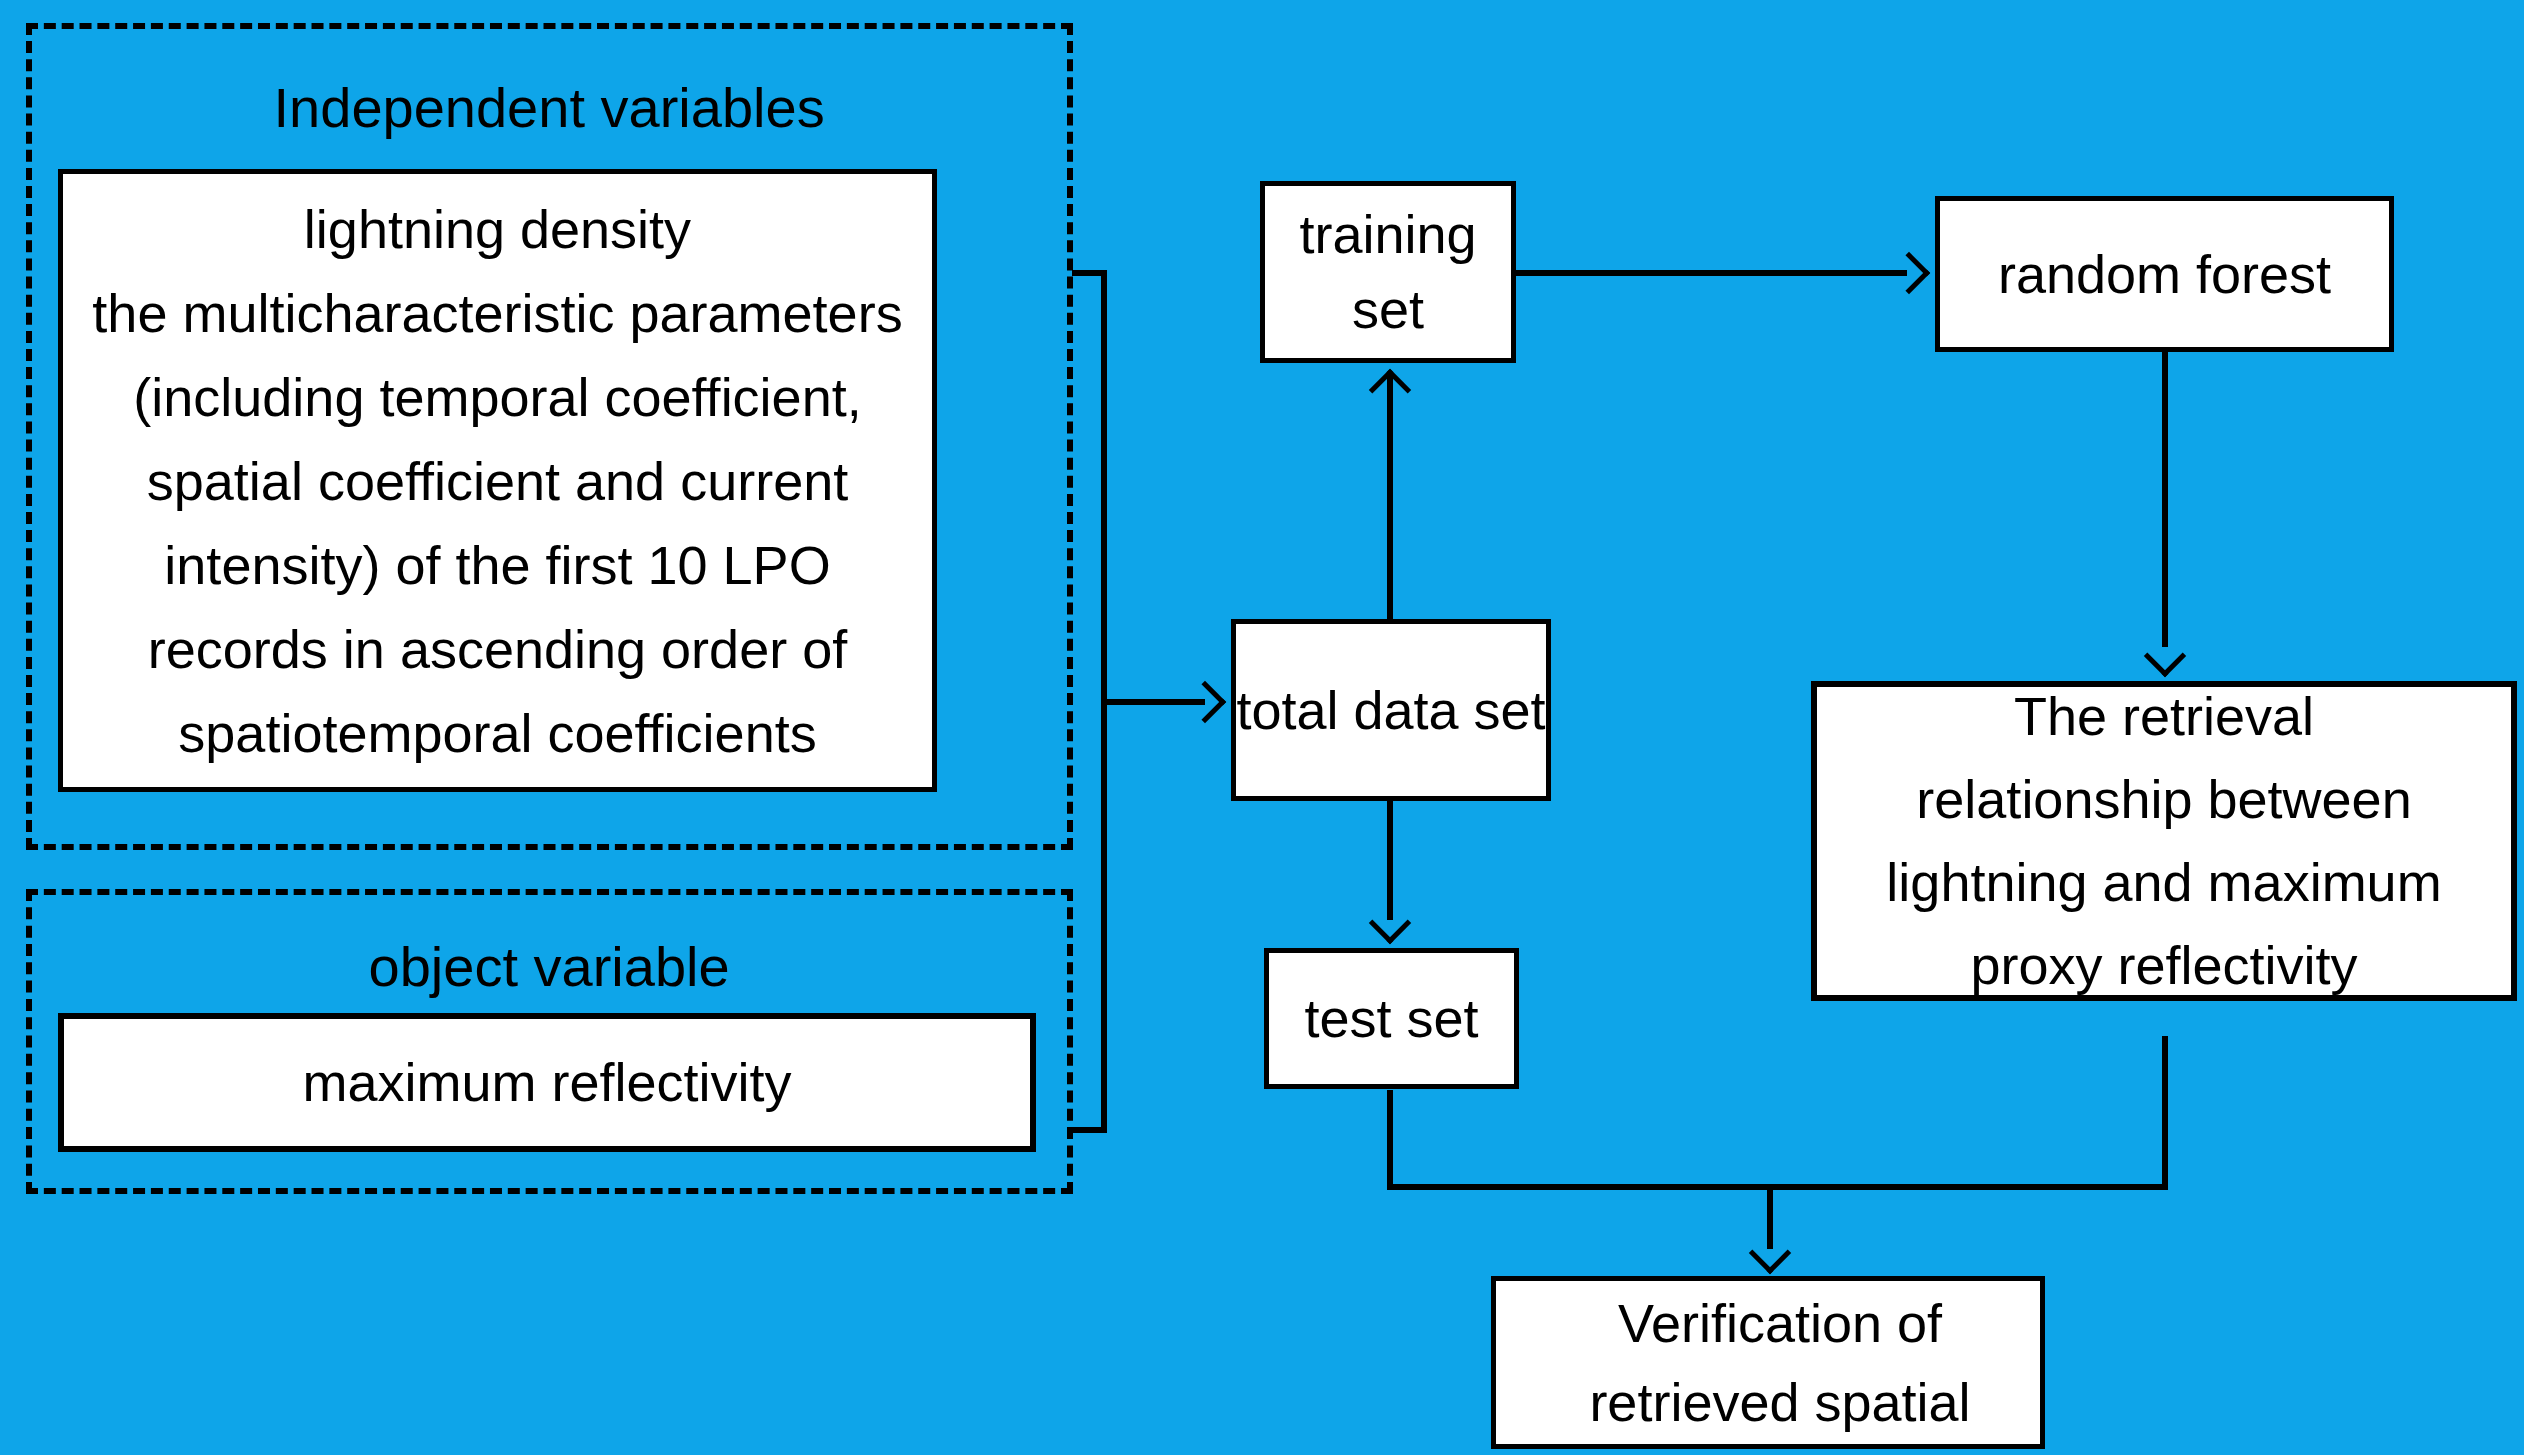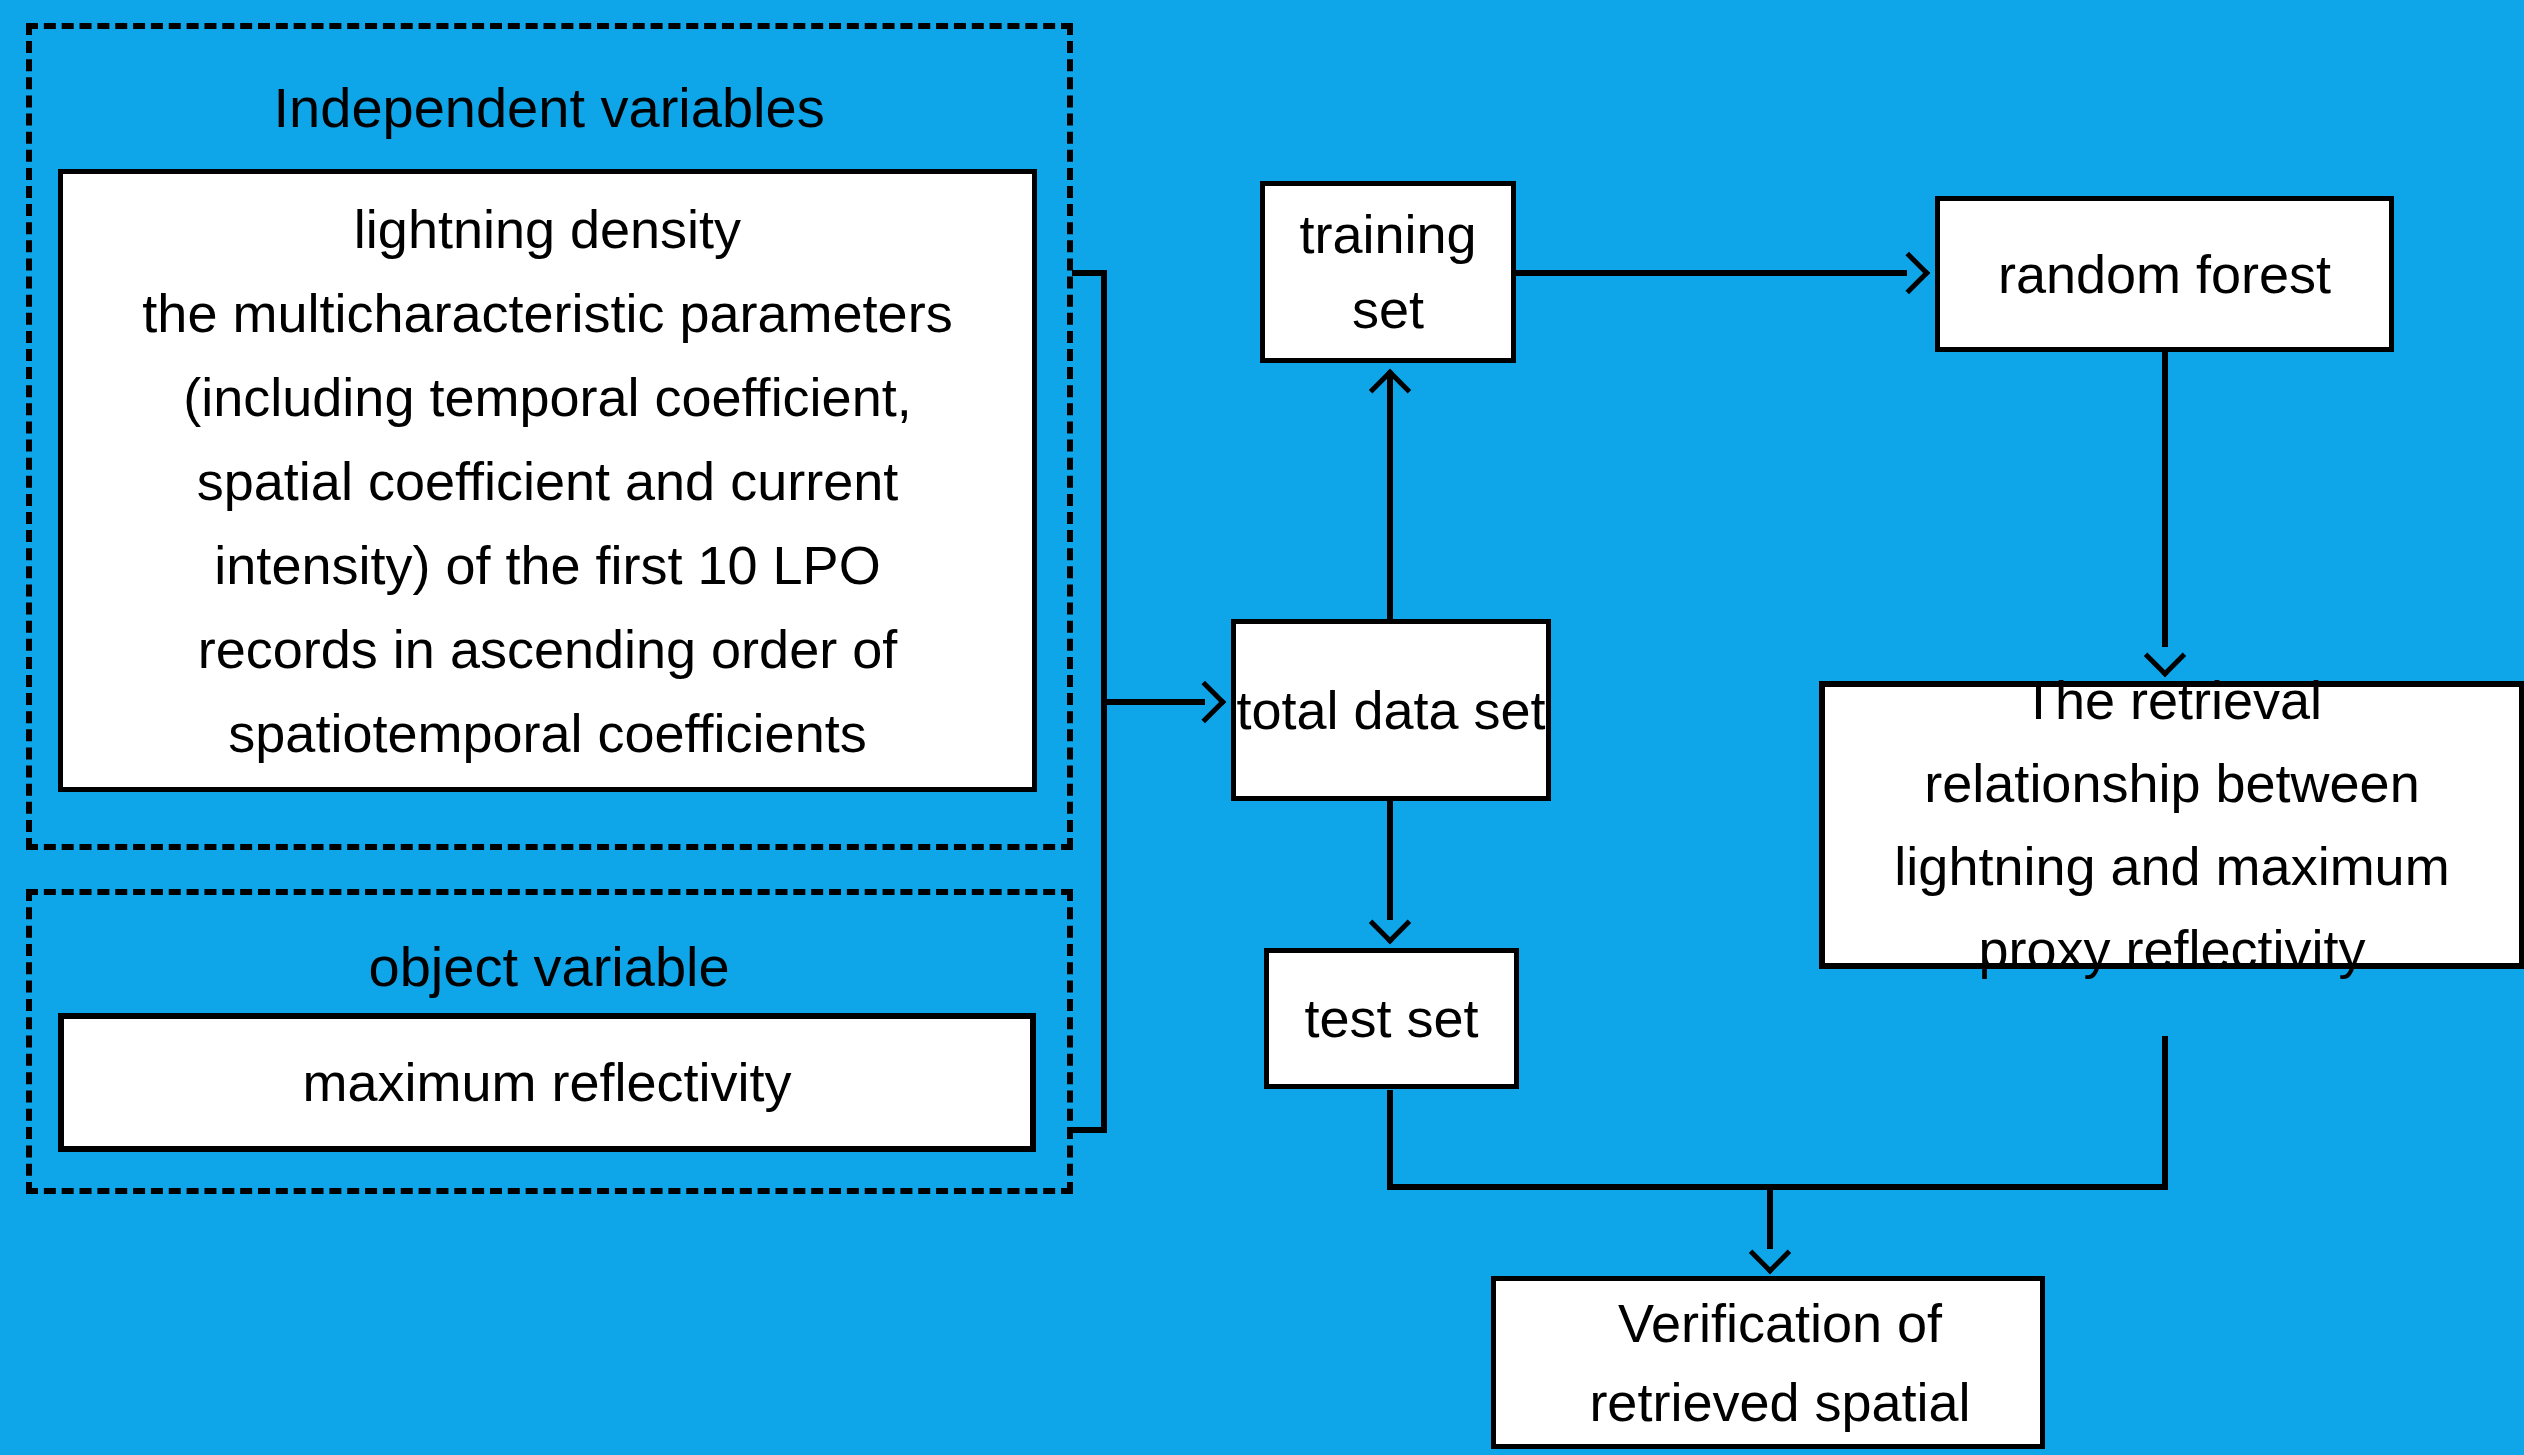--- a/index.html
+++ b/index.html
@@ -62,21 +62,21 @@
   }
 </style>
 </head>
 <body>
 
 <div class="stage">
 
   <div class="dashed-group" style="left:25.6px; top:22.6px; width:1047px; height:827px;"></div>
   <div class="group-title" style="left:25.6px; top:74px; width:1047px;">Independent variables</div>
 
-  <div class="box multiline inner-lines" style="left:58px; top:169px; width:979px; height:623px;">
+  <div class="box multiline inner-lines" style="left:58px; top:169px; width:879px; height:623px;">
     <div>lightning density</div>
     <div>the multicharacteristic parameters</div>
     <div>(including temporal coefficient,</div>
     <div>spatial coefficient and current</div>
     <div>intensity) of the first 10 LPO</div>
     <div>records in ascending order of</div>
     <div>spatiotemporal coefficients</div>
   </div>
 
   <div class="dashed-group" style="left:25.6px; top:889px; width:1047px; height:305px;"></div>
@@ -100,21 +100,21 @@
   </div>
 
   <div class="box" style="left:1264px; top:948px; width:255px; height:141px;">
     <div>test set</div>
   </div>
 
   <div class="box" style="left:1935px; top:196px; width:459px; height:156px;">
     <div>random forest</div>
   </div>
 
-  <div class="box multiline retr-lines" style="left:1811px; top:681px; width:706px; height:288px; border-width:6px;margin-left:8px;">
+  <div class="box multiline retr-lines" style="left:1811px; top:681px; width:706px; height:320px; border-width:6px;">
     <div>The retrieval</div>
     <div>relationship between</div>
     <div>lightning and maximum</div>
     <div>proxy reflectivity</div>
   </div>
 
   <div class="box multiline verif-lines" style="left:1491px; top:1276px; width:554px; height:173px;padding-left:24px;">
     <div>Verification of</div>
     <div>retrieved spatial</div>
   </div>

